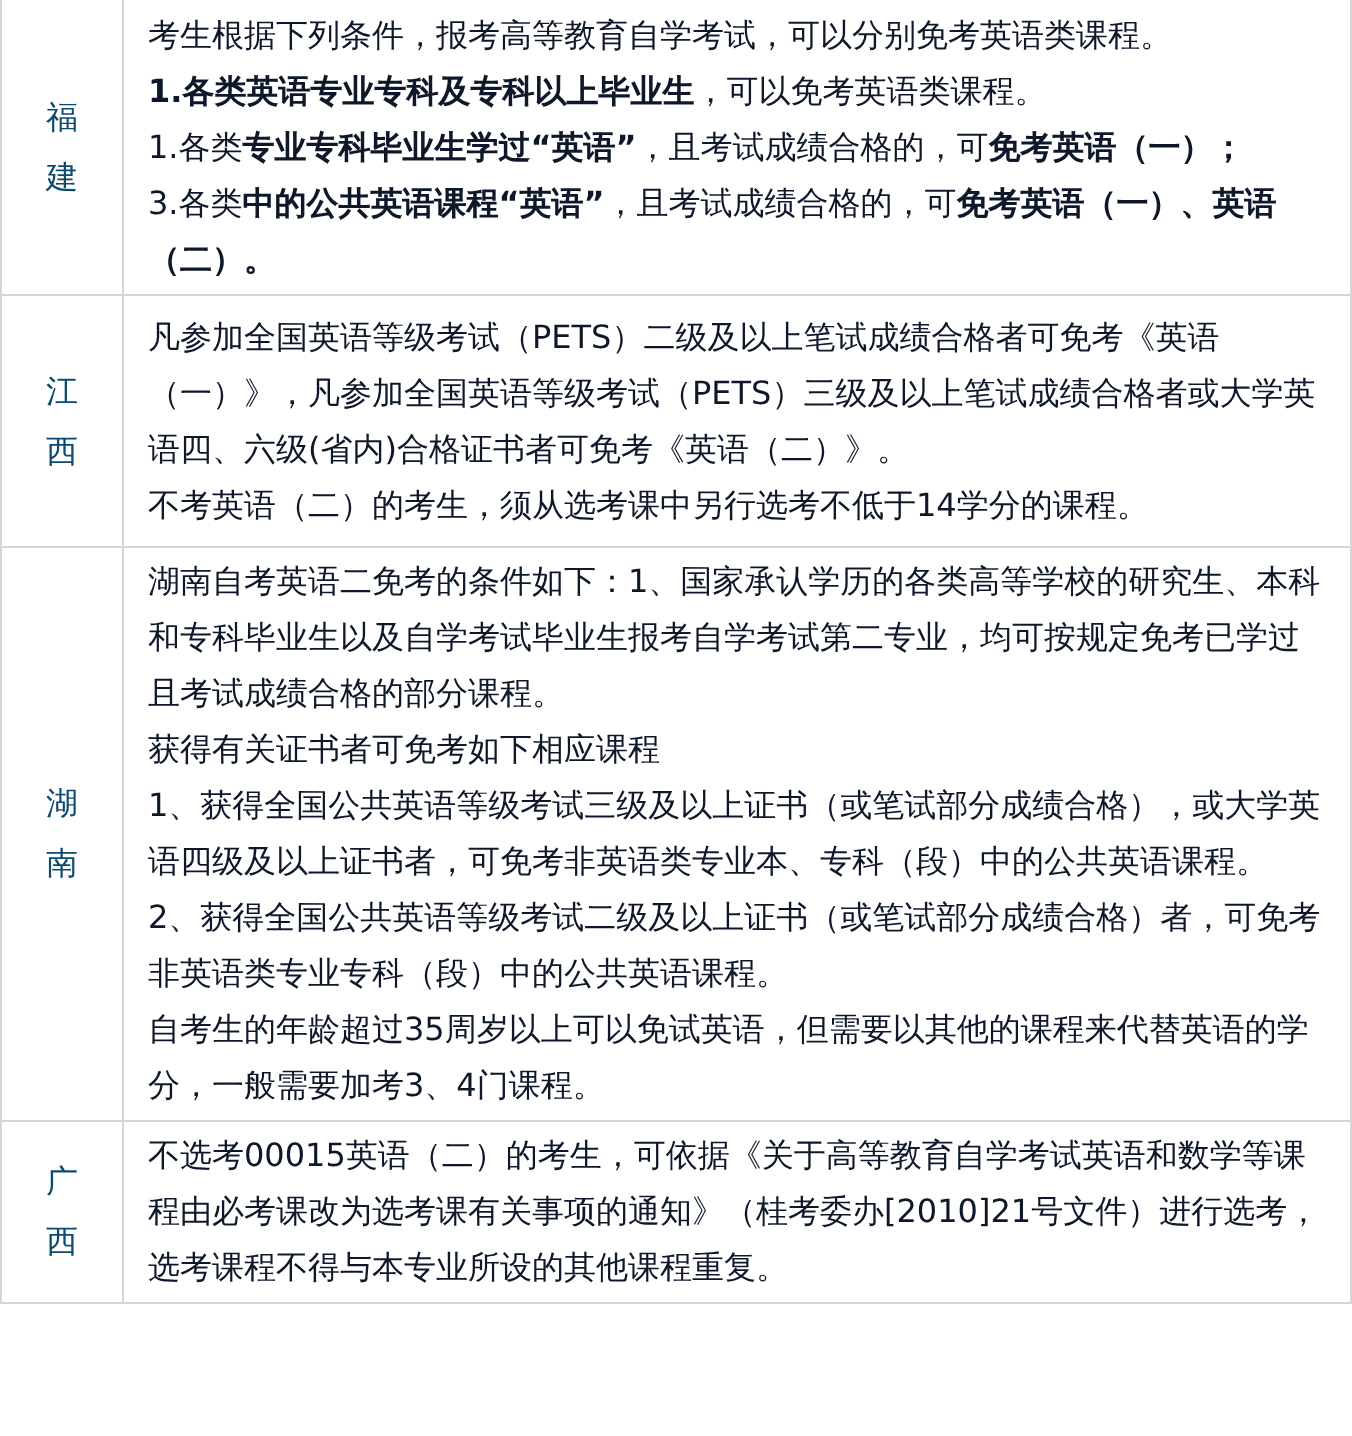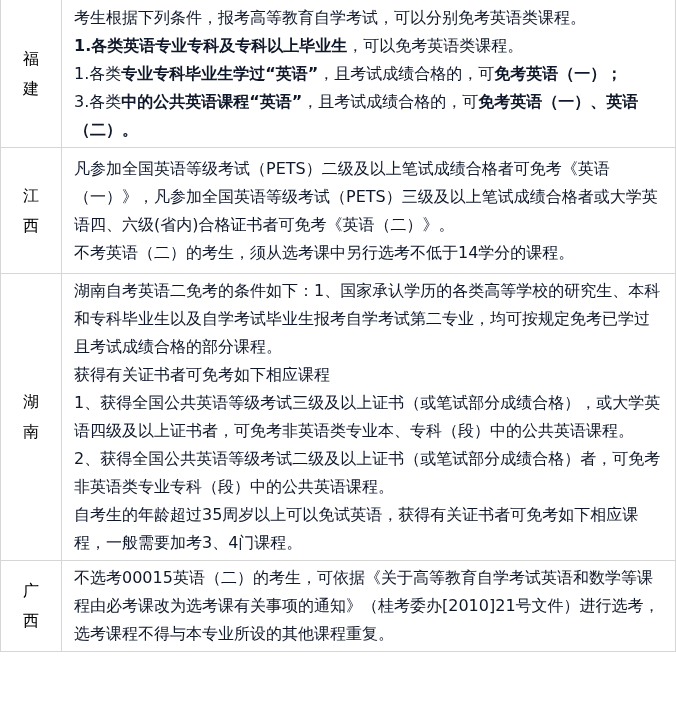--- a/index.html
+++ b/index.html
@@ -29,21 +29,21 @@
     width: 58px;
   }
   .province-label {
     width: 1em;
     margin: 0 auto;
     font-size: 16px;
     line-height: 30px;
     letter-spacing: 0;
     word-break: break-all;
     text-align: center;
-    color: #000000;
+    color: #0c4a6e;
   }
   td.content {
     padding: 3px 12px;
     font-size: 16px;
     line-height: 28px;
     color: #0f172a;
   }
   .para {
     margin: 0;
   }
@@ -84,21 +84,21 @@
       </tr>
       <tr>
         <td class="province">
           <div class="province-label">湖南</div>
         </td>
         <td class="content">
           <div class="para"><span>湖南自考英语二免考的条件如下：1、国家承认学历的各类高等学校的研究生、本科和专科毕业生以及自学考试毕业生报考自学考试第二专业，均可按规定免考已学过且考试成绩合格的部分课程。</span></div>
           <div class="para"><span>获得有关证书者可免考如下相应课程</span></div>
           <div class="para"><span>1、获得全国公共英语等级考试三级及以上证书（或笔试部分成绩合格），或大学英语四级及以上证书者，可免考非英语类专业本、专科（段）中的公共英语课程。</span></div>
           <div class="para"><span>2、获得全国公共英语等级考试二级及以上证书（或笔试部分成绩合格）者，可免考非英语类专业专科（段）中的公共英语课程。</span></div>
-          <div class="para"><span>自考生的年龄超过35周岁以上可以免试英语，获得有关证书者可免考如下相应课程，一般需要加考3、4门课程。</span></div>
+          <div class="para"><span>自考生的年龄超过35周岁以上可以免试英语，但需要以其他的课程来代替英语的学分，一般需要加考3、4门课程。</span></div>
         </td>
       </tr>
       <tr>
         <td class="province">
           <div class="province-label">广西</div>
         </td>
         <td class="content">
           <div class="para"><span>不选考00015英语（二）的考生，可依据《关于高等教育自学考试英语和数学等课程由必考课改为选考课有关事项的通知》（桂考委办[2010]21号文件）进行选考，选考课程不得与本专业所设的其他课程重复。</span></div>
         </td>
       </tr>

